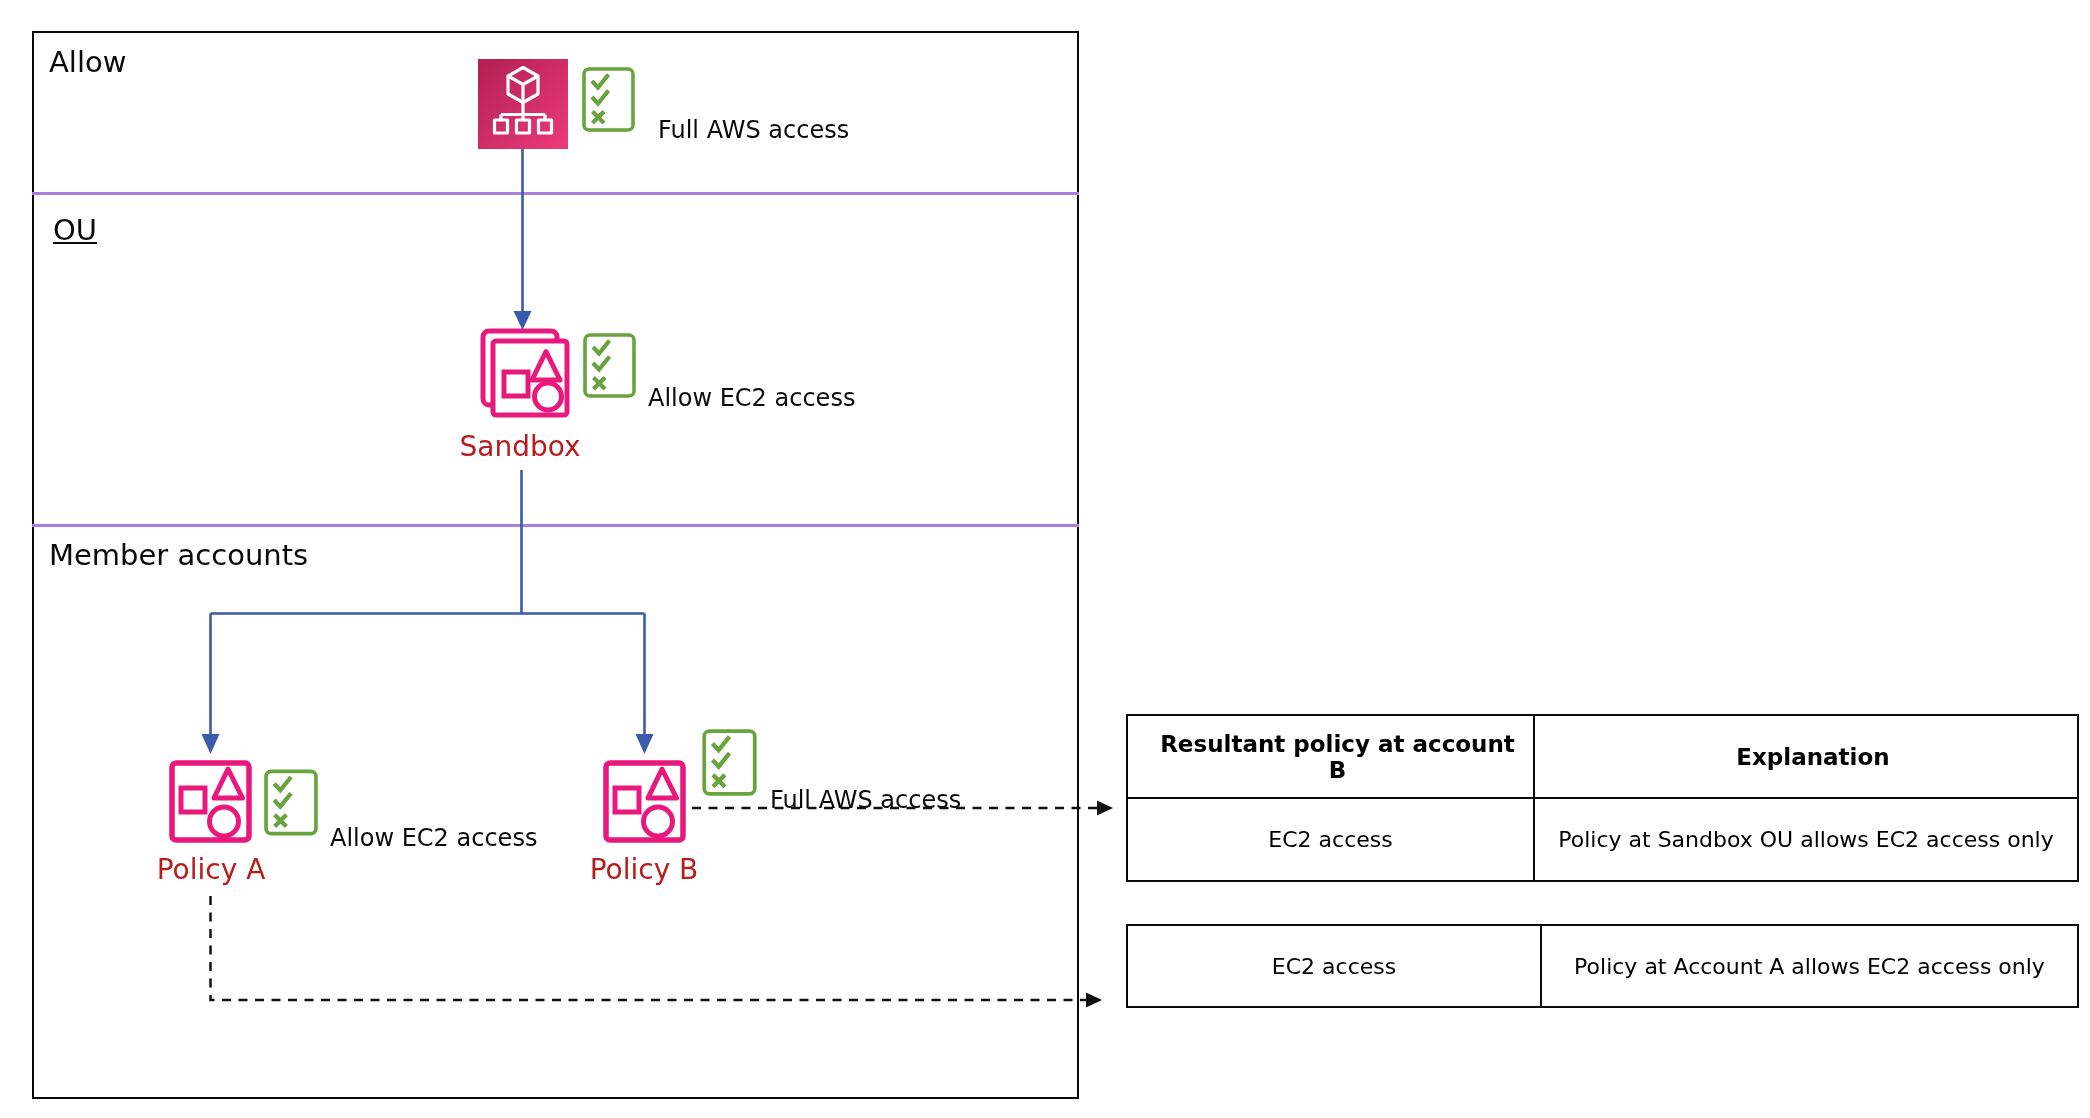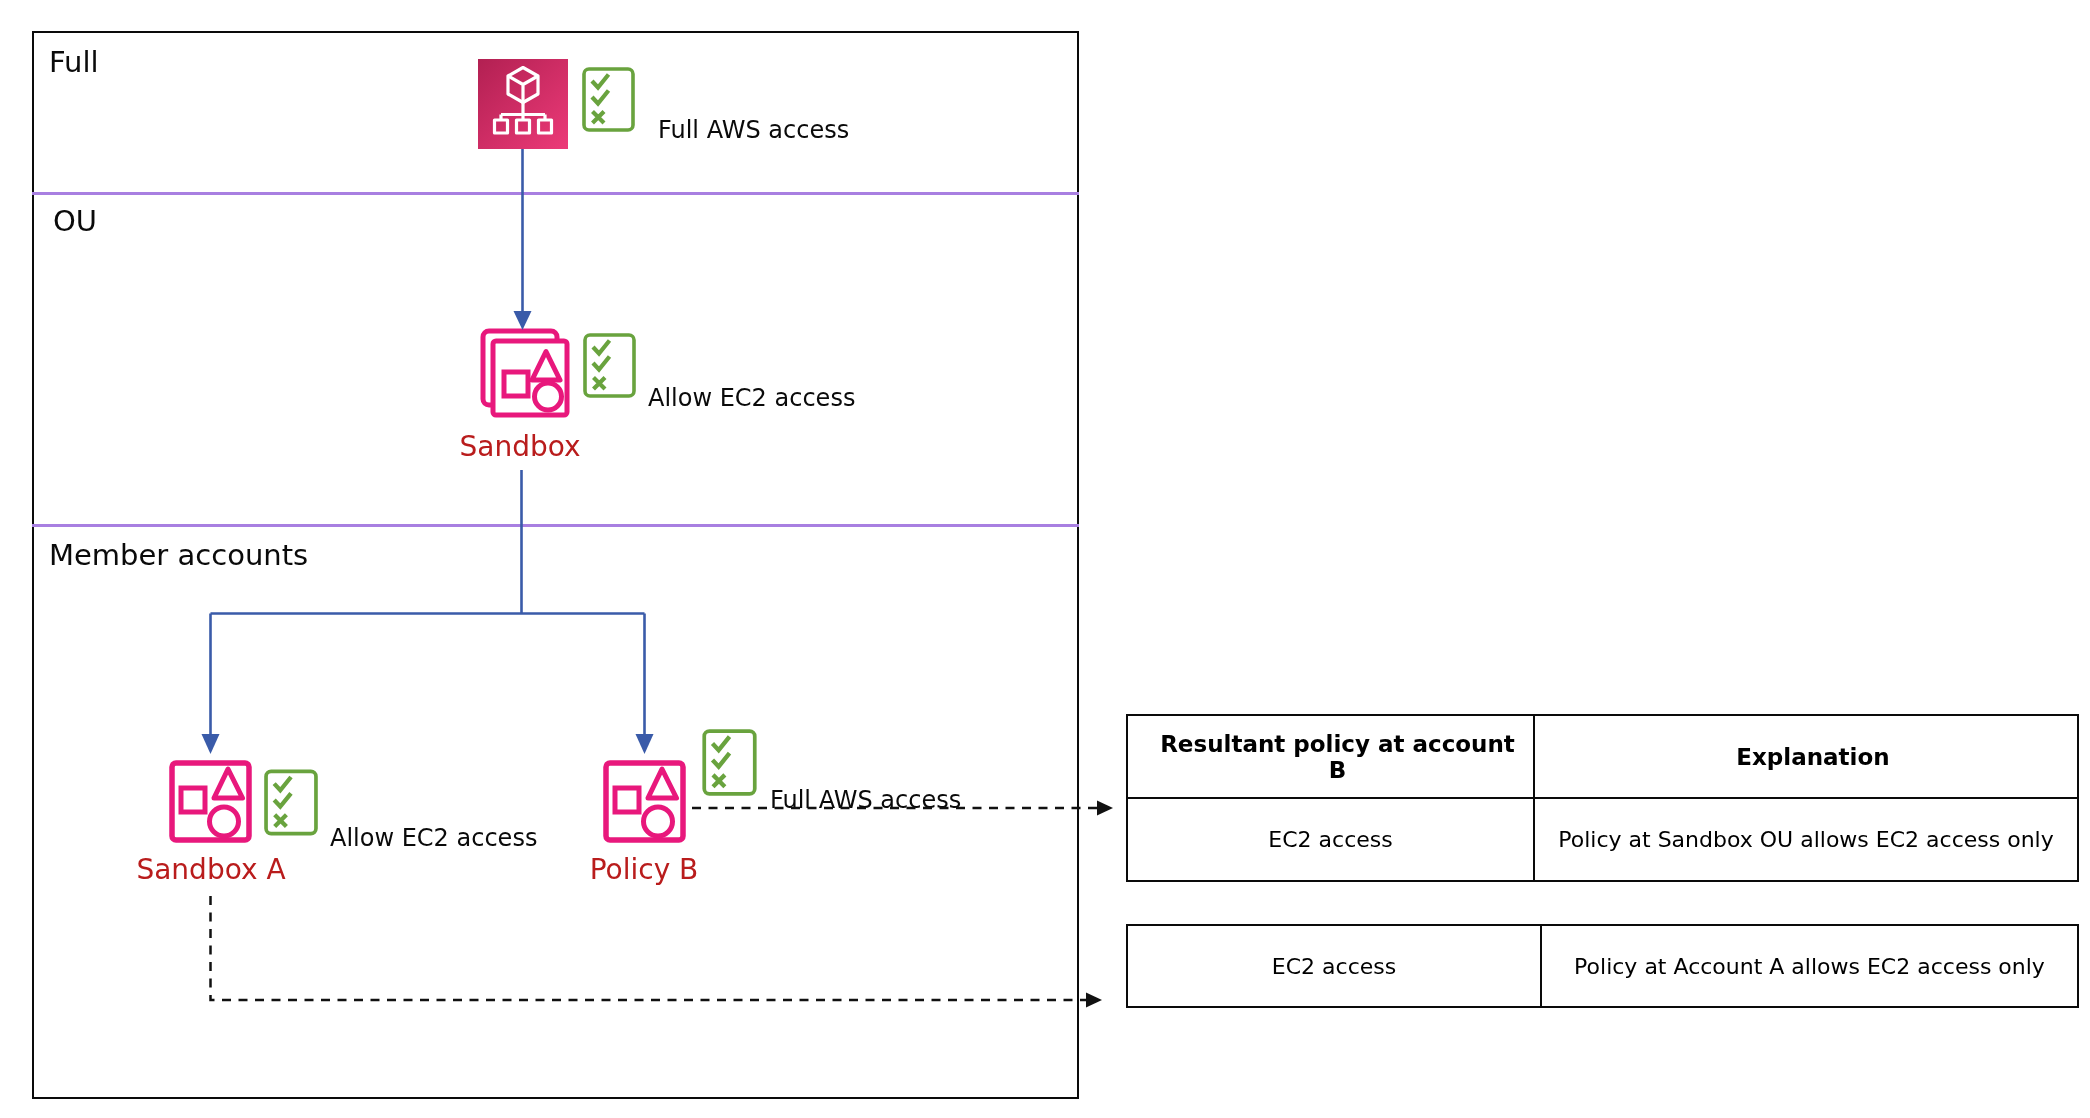--- a/index.html
+++ b/index.html
@@ -11,21 +11,21 @@
   body{font-family:"DejaVu Sans","Liberation Sans",sans-serif;color:var(--ink);}
   .canvas{position:relative;width:2090px;height:1118px;background:#fff;overflow:hidden;}
 
   .org-box{position:absolute;left:32px;top:31px;width:1047px;height:1068px;border:2.5px solid #0a0a0a;}
   .divider{position:absolute;left:32px;width:1047px;height:3px;background:var(--purple);}
   .divider.d1{top:192px;}
   .divider.d2{top:524px;}
 
   .section-label{position:absolute;font-size:29px;white-space:nowrap;color:#0a0a0a;}
   .section-label.root{left:49px;top:45px;}
-  .section-label.ou{left:53px;top:204px;}
+  .section-label.ou{left:53px;top:213px;text-decoration:underline;}
   .section-label.member{left:49px;top:538px;}
 
   .node-label{position:absolute;font-size:28px;white-space:nowrap;transform:translateX(-50%);color:#b91c1c;}
   .note{position:absolute;font-size:24px;line-height:32px;white-space:nowrap;color:#0a0a0a;margin-top:33px;}
 
   svg.icon{position:absolute;display:block;}
   .connectors{position:absolute;left:0;top:0;z-index:3;pointer-events:none;}
   .blue-ln{stroke:var(--blue);stroke-width:2.6px;fill:none;}
   .blue-ah{fill:var(--blue);}
   .dash-ln{stroke:#111;stroke-width:2.5px;fill:none;stroke-dasharray:9 7.5;}
@@ -50,21 +50,21 @@
 </style>
 </head>
 <body>
 
 <div class="canvas">
 
   <div class="org-box"></div>
   <div class="divider d1"></div>
   <div class="divider d2"></div>
 
-  <div class="section-label root">Full</div>
+  <div class="section-label root">Allow</div>
   <div class="section-label ou">OU</div>
   <div class="section-label member">Member accounts</div>
 
   <svg class="connectors" width="2090" height="1118" viewBox="0 0 2090 1118">
 
     <line class="blue-ln" x1="522.5" y1="149" x2="522.5" y2="313"></line>
     <polygon class="blue-ah" points="513.5,311 531.5,311 522.5,330"></polygon>
 
     <path class="blue-ln" d="M521.5 470 V 613.5 M210.5 613.5 H 644.5 M210.5 613.5 V 736 M644.5 613.5 V 736"></path>
     <polygon class="blue-ah" points="201.5,734 219.5,734 210.5,754"></polygon>
@@ -130,21 +130,21 @@
   </svg>
   <svg class="icon" style="left:264px;top:769px;" width="54" height="67" viewBox="0 0 53 65">
     <rect class="gn-fill" x="2" y="2" width="49" height="61" rx="5" stroke-width="3.6"></rect>
     <g class="gn" stroke-width="4.2">
       <path d="M10 14 L16 20.5 L26.5 7.5"></path>
       <path d="M10 30 L16 36.5 L26.5 23.5"></path>
       <path d="M10.5 44.5 L22 56 M22 44.5 L10.5 56"></path>
     </g>
   </svg>
   <div class="note" style="left:330px;top:789px;">Allow EC2 access</div>
-  <div class="node-label" style="left:211px;top:853px;">Sandbox A</div>
+  <div class="node-label" style="left:211px;top:853px;">Policy A</div>
 
   <svg class="icon" style="left:603px;top:760px;" width="83" height="83" viewBox="0 0 83 83">
     <rect class="pk-fill" x="3" y="3" width="77" height="77" rx="4" stroke-width="5.5"></rect>
     <rect class="pk" x="12" y="28" width="24" height="24" stroke-width="5"></rect>
     <path class="pk" d="M59 9 L73.5 38 H45 Z" stroke-width="5" stroke-linejoin="round"></path>
     <circle class="pk" cx="55" cy="61.5" r="14.5" stroke-width="5"></circle>
   </svg>
   <svg class="icon" style="left:702px;top:729px;" width="55" height="67" viewBox="0 0 53 65">
     <rect class="gn-fill" x="2" y="2" width="49" height="61" rx="5" stroke-width="3.6"></rect>
     <g class="gn" stroke-width="4.2">

